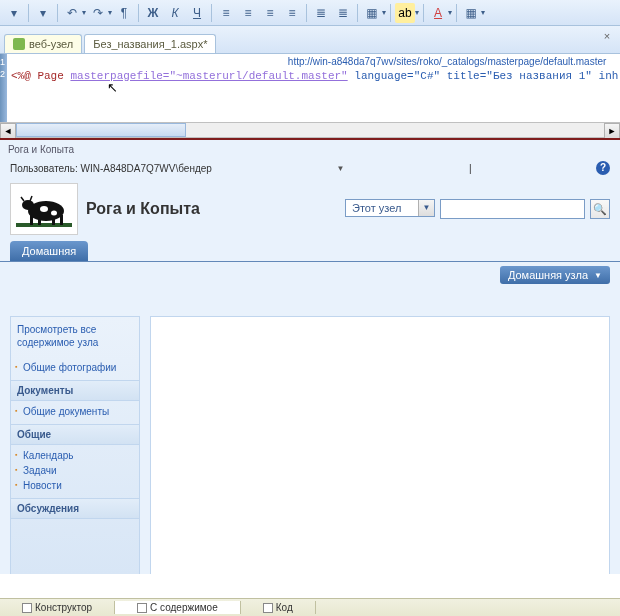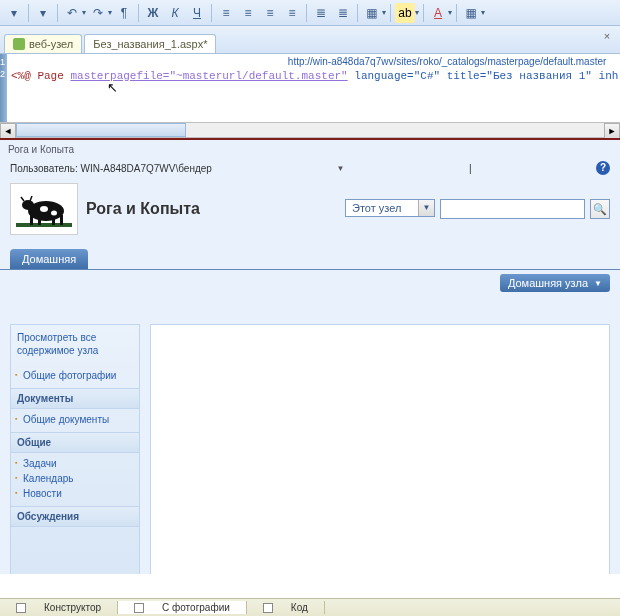--- a/index.html
+++ b/index.html
@@ -32,35 +32,35 @@
 .userline .dd { font-size: 8px; color: #555; }
 .header-row { display: flex; align-items: center; gap: 8px; padding: 6px 10px; }
 .logo-box { width: 68px; height: 52px; background: #fff; border: 1px solid #d0d0d0; display: flex; align-items: center; justify-content: center; }
 .cow { width: 56px; height: 40px; }
 .site-title { font-size: 16px; font-weight: bold; color: #333; }
 .header-right { margin-left: auto; display: flex; gap: 5px; align-items: flex-start; }
 .scope-sel { border: 1px solid #7a9cc6; background: #fff; font-size: 11px; padding: 2px 4px 2px 6px; display: flex; align-items: center; color: #395a8d; cursor: pointer; width: 90px; justify-content: space-between; }
 .scope-sel .sdrop { width: 16px; height: 16px; background: linear-gradient(#f5f5f5,#ddd); border-left: 1px solid #b0b0b0; font-size: 8px; text-align: center; line-height: 16px; margin: -2px -4px -2px 4px; }
 .search-box { border: 1px solid #7a9cc6; background: #fff; width: 145px; height: 20px; }
 .search-btn { width: 20px; height: 20px; border: 1px solid #7a9cc6; background: linear-gradient(#f8f8f8,#e8e8e8); display: flex; align-items: center; justify-content: center; cursor: pointer; color: #395a8d; font-size: 11px; }
-.toptabs { padding: 0 10px; border-bottom: 1px solid #6288b8; position: relative; margin-top: 8px; }
+.toptabs { padding: 0 10px; border-bottom: 1px solid #6288b8; position: relative; }
 .toptab { display: inline-block; background: linear-gradient(#6a97cd,#3f6ea8); color: #fff; padding: 4px 12px; border-radius: 4px 4px 0 0; font-size: 11px; }
 .actions-bar { text-align: right; padding: 4px 10px; }
 .actions-drop { display: inline-flex; align-items: center; background: linear-gradient(#6a97cd,#3f6ea8); color: #fff; padding: 3px 8px; border-radius: 3px; font-size: 11px; cursor: pointer; gap: 6px; }
 .blank { height: 28px; }
 .content-row { display: flex; gap: 10px; padding: 0 10px; }
 .leftnav { width: 130px; background: linear-gradient(180deg,#eaf2fb,#d8e6f6); border: 1px solid #c1d6ee; font-size: 10px; }
 .leftnav .toplink { padding: 6px 6px 8px; color: #2a5db0; line-height: 1.3; }
 .leftnav .sec { padding: 4px 6px; font-weight: bold; color: #395a8d; background: linear-gradient(#e2edf9,#d2e2f3); border-top: 1px solid #c1d6ee; border-bottom: 1px solid #c1d6ee; }
 .leftnav ul { list-style: none; padding: 3px 0 5px; }
 .leftnav li { padding: 2px 6px 2px 12px; color: #2a5db0; position: relative; cursor: pointer; }
 .leftnav li::before { content: "▪"; color: #d78b2e; position: absolute; left: 4px; font-size: 7px; top: 3px; }
 .main-pane { flex: 1; background: #fff; border: 1px solid #c1d6ee; min-height: 260px; }
 .statusbar { position: absolute; bottom: 0; left: 0; right: 0; height: 18px; background: linear-gradient(#f0f0e0,#e8e8d0); border-top: 1px solid #c0c0a0; display: flex; align-items: center; font-size: 10px; }
-.viewbtn { padding: 1px 16px; border-right: 1px solid #c0c0a0; display: flex; align-items: center; gap: 18px; cursor: pointer; color: #333; }
+.viewbtn { padding: 1px 22px; border-right: 1px solid #c0c0a0; display: flex; align-items: center; gap: 3px; cursor: pointer; color: #333; }
 .viewbtn.active { background: #fff; }
 .viewbtn .vicon { width: 10px; height: 10px; border: 1px solid #888; background: #fff; display: inline-block; }
 </style>
 </head>
 <body>
 
 <div class="toolbar">
   <div class="tbtn">▾</div>
   <div class="tsep"></div>
   <div class="tbtn">▾</div>
@@ -173,36 +173,36 @@
       <div class="toplink">Просмотреть все содержимое узла</div>
       <ul>
           <li>Общие фотографии</li>
         </ul>
       <div class="sec">Документы</div>
       <ul>
           <li>Общие документы</li>
         </ul>
       <div class="sec">Общие</div>
       <ul>
+        <li>Календарь</li>
         <li>Задачи</li>
-        <li>Календарь</li>
         <li>Новости</li>
       </ul>
       <div class="sec">Обсуждения</div>
     </div>
     <div class="main-pane"></div>
   </div>
 </div>
 
 <div class="statusbar">
   <div class="viewbtn">
       <span class="vicon"></span>
       <span>Конструктор</span>
     </div>
   <div class="viewbtn active">
       <span class="vicon"></span>
-      <span>С фотографии</span>
+      <span>С содержимое</span>
     </div>
   <div class="viewbtn">
       <span class="vicon"></span>
       <span>Код</span>
     </div>
 </div>
 
 </body></html>

